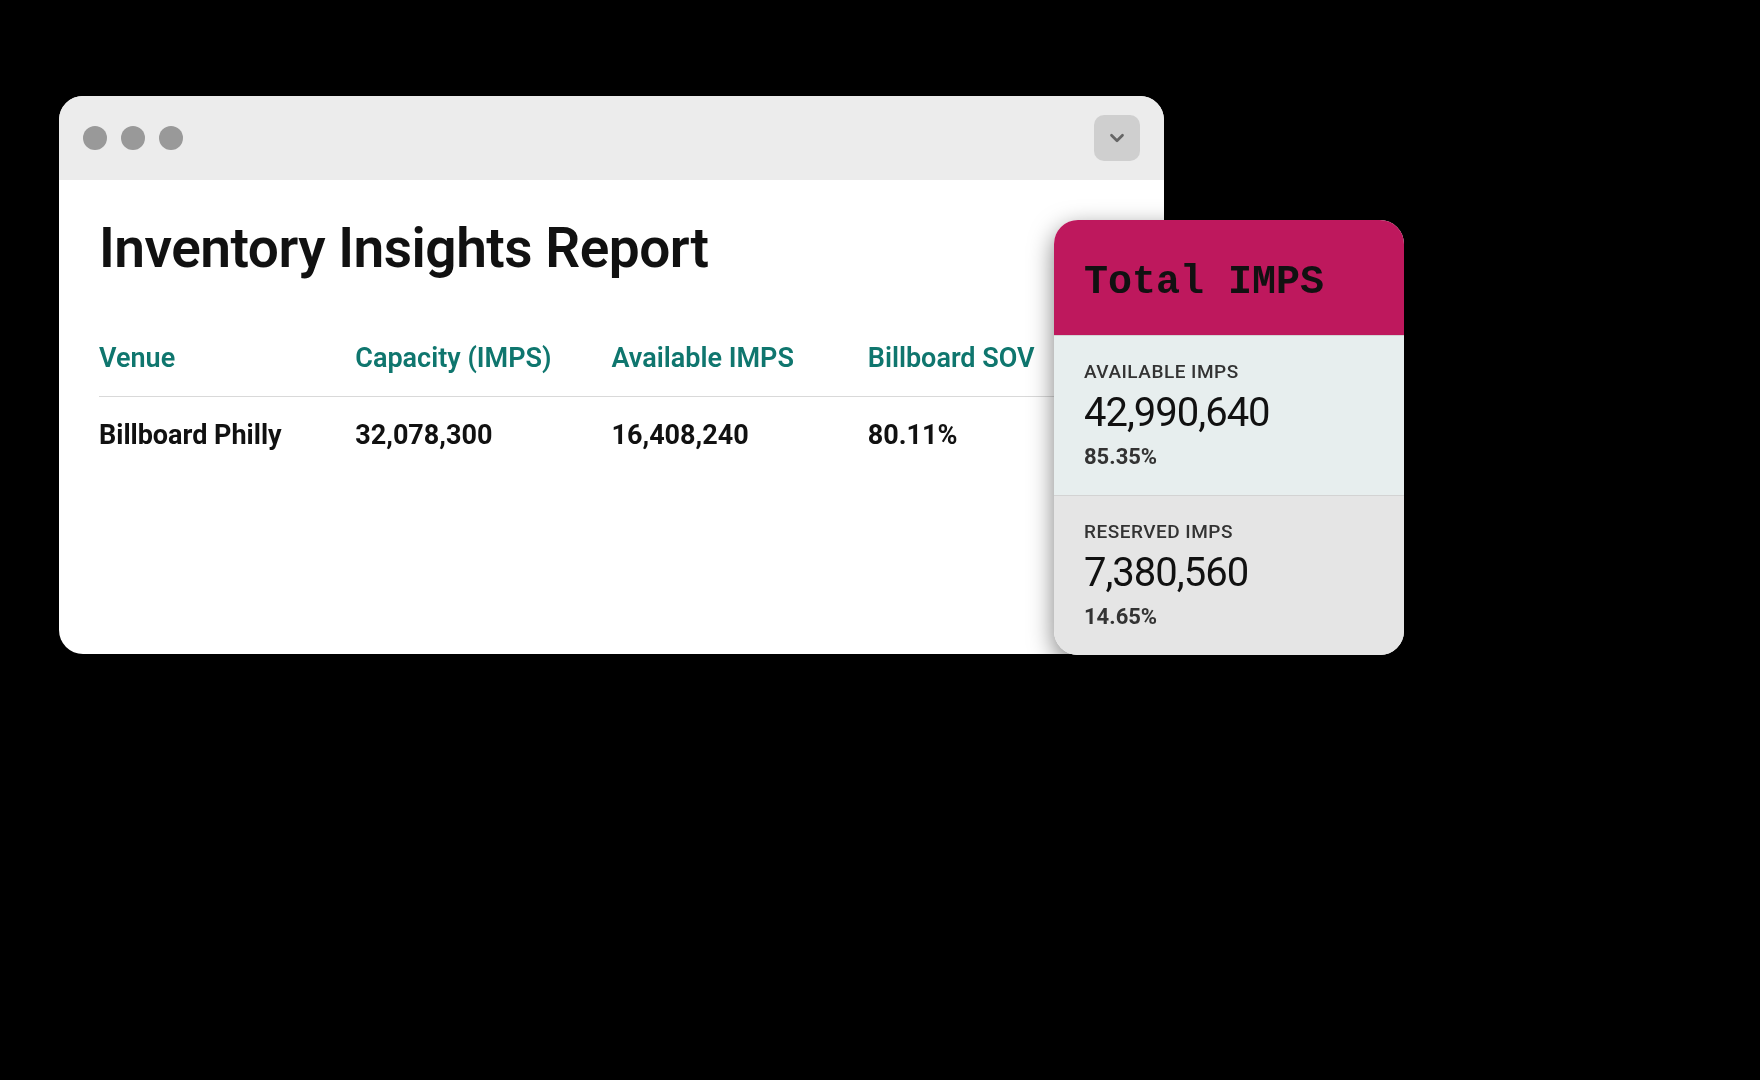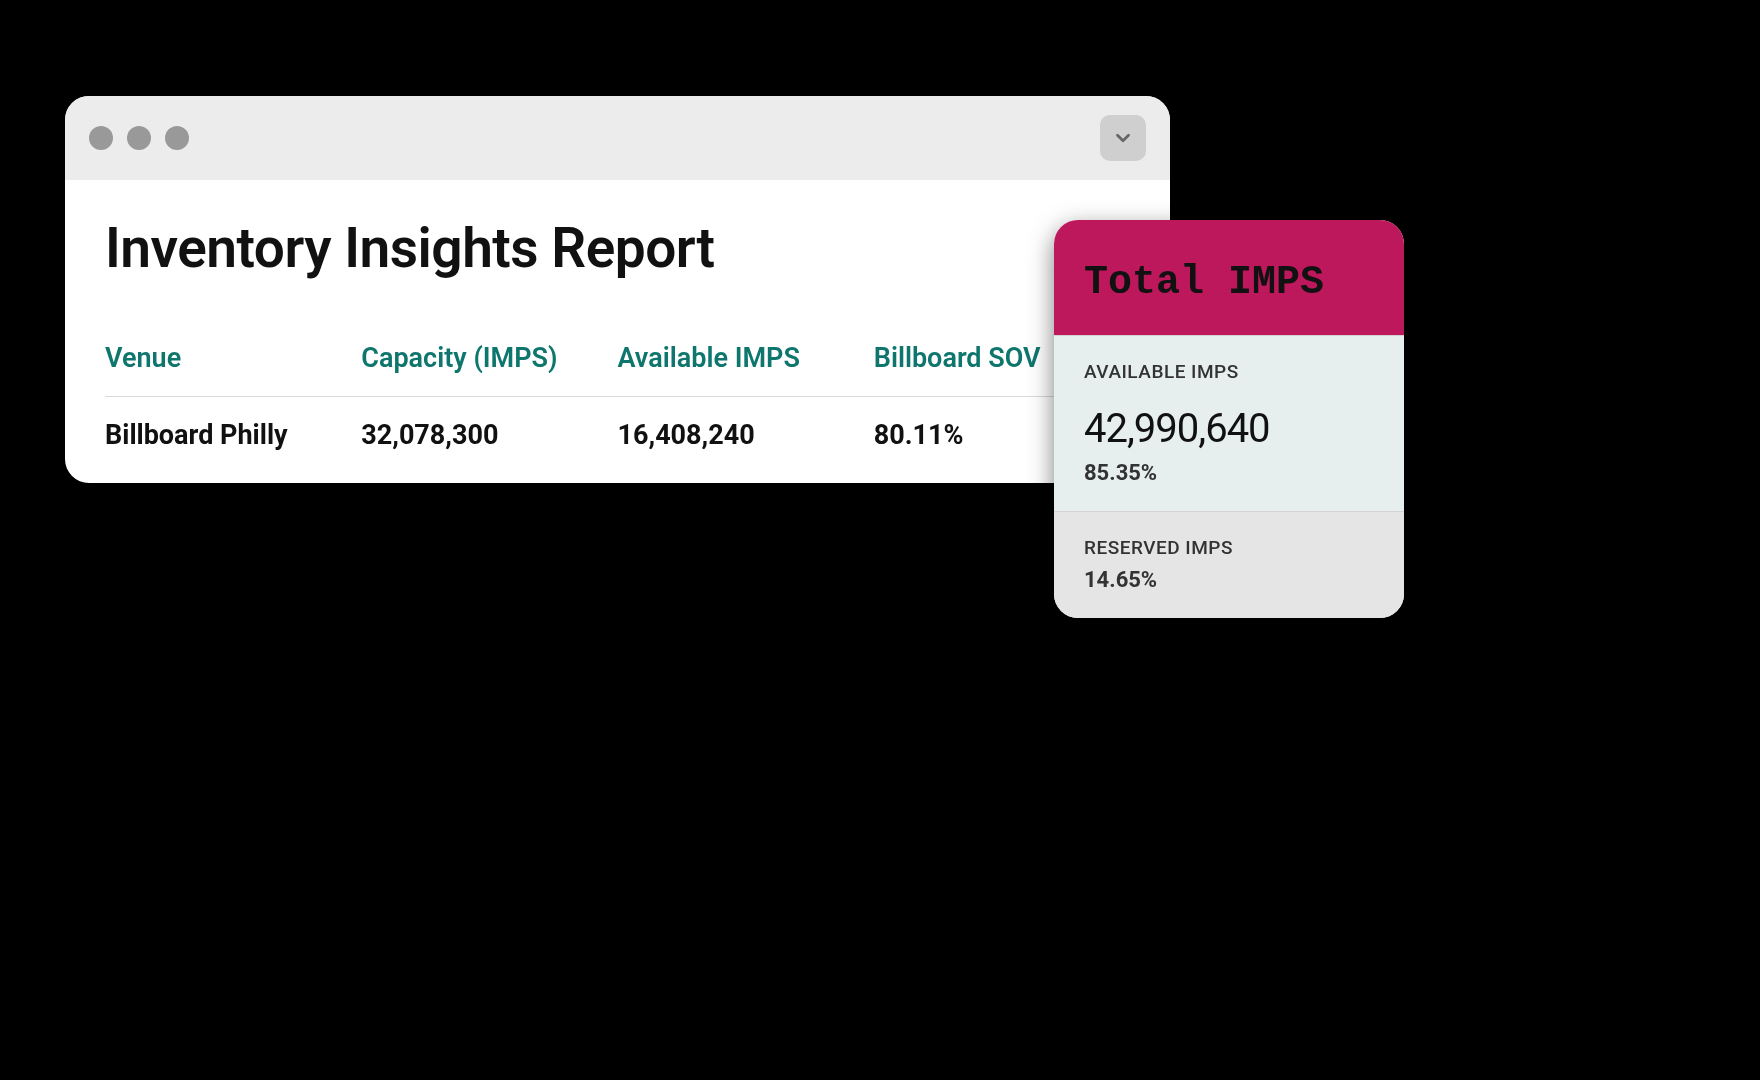--- a/index.html
+++ b/index.html
@@ -5,24 +5,24 @@
     * { margin: 0; padding: 0; box-sizing: border-box; }
     body {
       width: 1760px;
       height: 1080px;
       background: #000;
       font-family: -apple-system, BlinkMacSystemFont, "Segoe UI", Roboto, Arial, sans-serif;
       position: relative;
     }
     .window {
       position: absolute;
-      left: 65px;
+      left: 59px;
       top: 96px;
       width: 1105px;
-      height: 387px;
+      height: 558px;
       background: #fff;
       border-radius: 24px;
       box-shadow: 0 8px 24px rgba(0,0,0,0.5);
       overflow: hidden;
     }
     .titlebar {
       height: 84px;
       background: #ececec;
       display: flex;
       align-items: center;
@@ -128,21 +128,21 @@
       font-size: 19px;
       font-weight: 500;
       letter-spacing: 0.5px;
       color: #333;
       text-transform: uppercase;
     }
     .summary-value {
       font-size: 40px;
       font-weight: 400;
       color: #111;
-      margin-top: 22px;
+      margin-top: 6px;
       letter-spacing: -1px;
     }
     .summary-pct {
       font-size: 22px;
       font-weight: 700;
       color: #333;
       margin-top: 8px;
     }
   </style>
 </head>
@@ -188,15 +188,16 @@
   <div class="summary-header">
     <div class="summary-title">Total IMPS</div>
   </div>
   <div class="summary-block available">
     <div class="summary-label">AVAILABLE IMPS</div>
     <div class="summary-value">42,990,640</div>
     <div class="summary-pct">85.35%</div>
   </div>
   <div class="summary-block reserved">
     <div class="summary-label">RESERVED IMPS</div>
+    <div class="summary-value">7,380,560</div>
     <div class="summary-pct">14.65%</div>
   </div>
 </div>
 
 </body></html>

